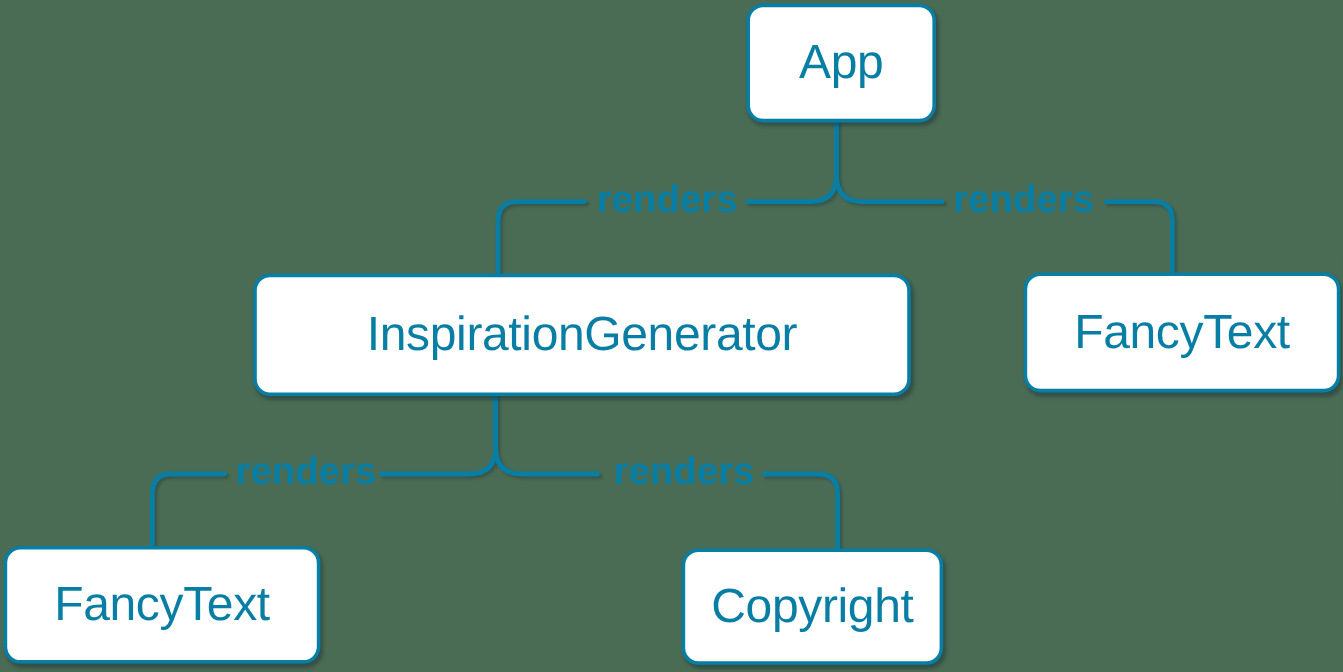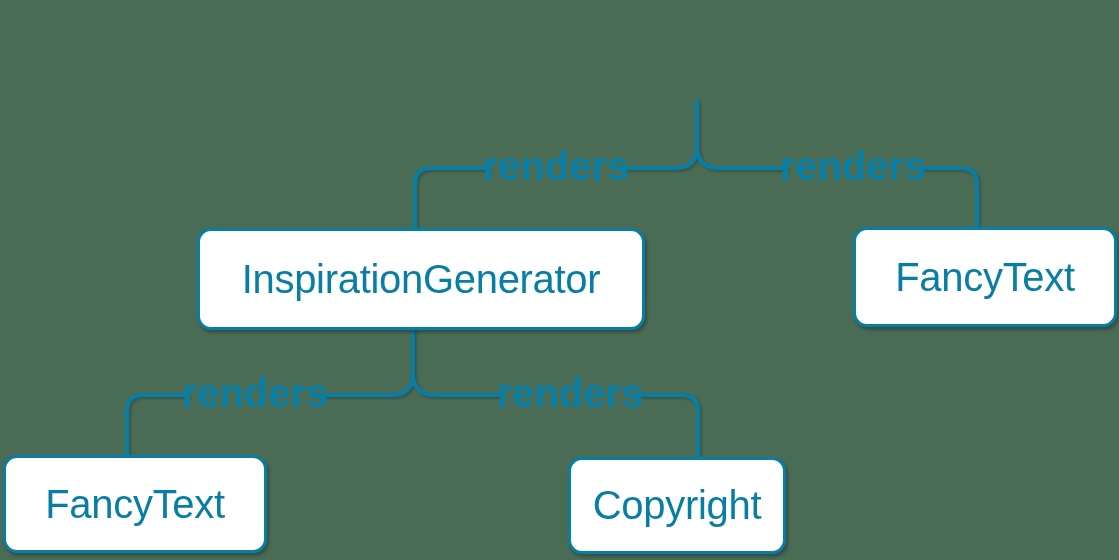--- a/index.html
+++ b/index.html
@@ -41,29 +41,29 @@
     border: 3.5px solid var(--accent);
     border-radius: 14px;
     box-shadow: 2px 3px 3px rgba(20, 40, 50, 0.40);
     color: var(--accent);
     font-size: 40px;
     font-weight: 500;
     letter-spacing: -0.3px;
     white-space: nowrap;
   }
   .node-app            { left: 622px; top: 3px;   width: 158px; height: 99px;  }
-  .node-inspiration    { left: 197px; top: 228px; width: 448px; height: 102px; }
+  .node-inspiration    { left: 211px; top: 228px; width: 548px; height: 102px; }
   .node-fancy-right    { left: 853px; top: 227px; width: 264px; height: 100px; }
   .node-fancy-left     { left: 3px;   top: 455px; width: 264px; height: 98px;  }
   .node-copyright      { left: 568px; top: 457px; width: 218px; height: 97px;  }
   .edge-label {
     position: absolute;
     transform: translate(-50%, -50%);
     color: var(--accent);
-    font-size: 40px;
+    font-size: 32px;
     font-weight: 700;
     white-space: nowrap;
   }
   .edge-label-1 { left: 556px; top: 166px; }
   .edge-label-2 { left: 853px; top: 166px; }
   .edge-label-3 { left: 255px; top: 393px; }
   .edge-label-4 { left: 570px; top: 393px; }
 </style>
 </head>
 <body>
@@ -78,20 +78,23 @@
     <path class="edge" d="M697,101 V146 Q697,168 719,168 H785"></path>
     <path class="edge" d="M922,168 H961 Q977,168 977,184 V228"></path>
 
     <path class="edge" d="M413,329 V373 Q413,395 391,395 H318"></path>
     <path class="edge" d="M187,395 H143 Q127,395 127,411 V456"></path>
 
     <path class="edge" d="M413,329 V373 Q413,395 435,395 H498"></path>
     <path class="edge" d="M637,395 H681 Q698,395 698,411 V458"></path>
   </svg>
 
+  <div class="node node-app">
+    <span>App</span>
+  </div>
 
   <div class="node node-inspiration">
     <span>InspirationGenerator</span>
   </div>
 
   <div class="node node-fancy-right">
     <span>FancyText</span>
   </div>
 
   <div class="node node-fancy-left">

